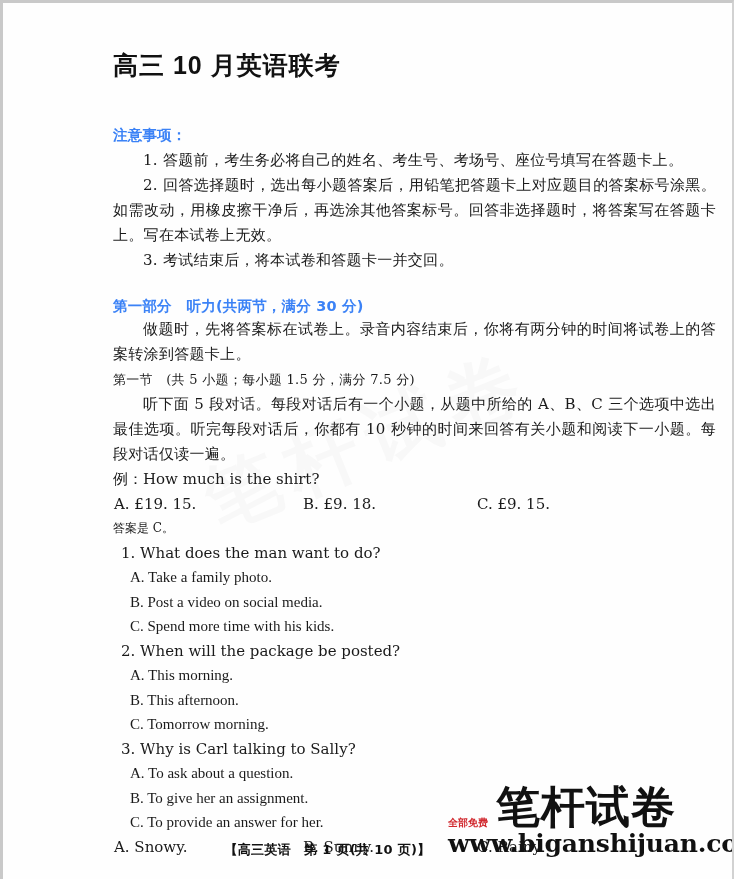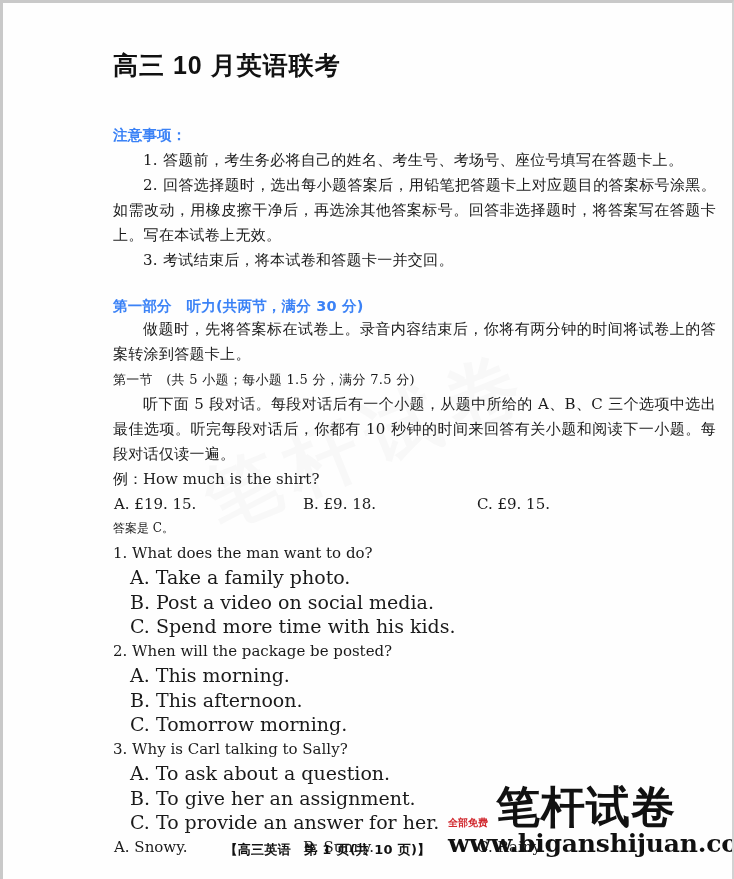--- a/index.html
+++ b/index.html
@@ -97,27 +97,28 @@
     margin: 0;
   }
 
   
   .q-line {
     font-size: 15px;
     line-height: 24.5px;
     margin: 0;
     white-space: nowrap;
   }
-  .q-stem { margin-left: 0; }
+  .q-stem { margin-left: 8px; }
   .opt-line {
-    font-size: 19px;
+    font-size: 15px;
     line-height: 24.5px;
     margin: 0;
     padding-left: 17px;
     white-space: nowrap;
+    font-family: Liberation Serif, serif;
   }
   .opt-row {
     position: relative;
     height: 24.5px;
     font-size: 15px;
     line-height: 24.5px;
     padding-left: 17px;
   }
   .opt-row .col-a { position: absolute; left: 1px;  top: 0; }
   .opt-row .col-b { position: absolute; left: 190px; top: 0; }

